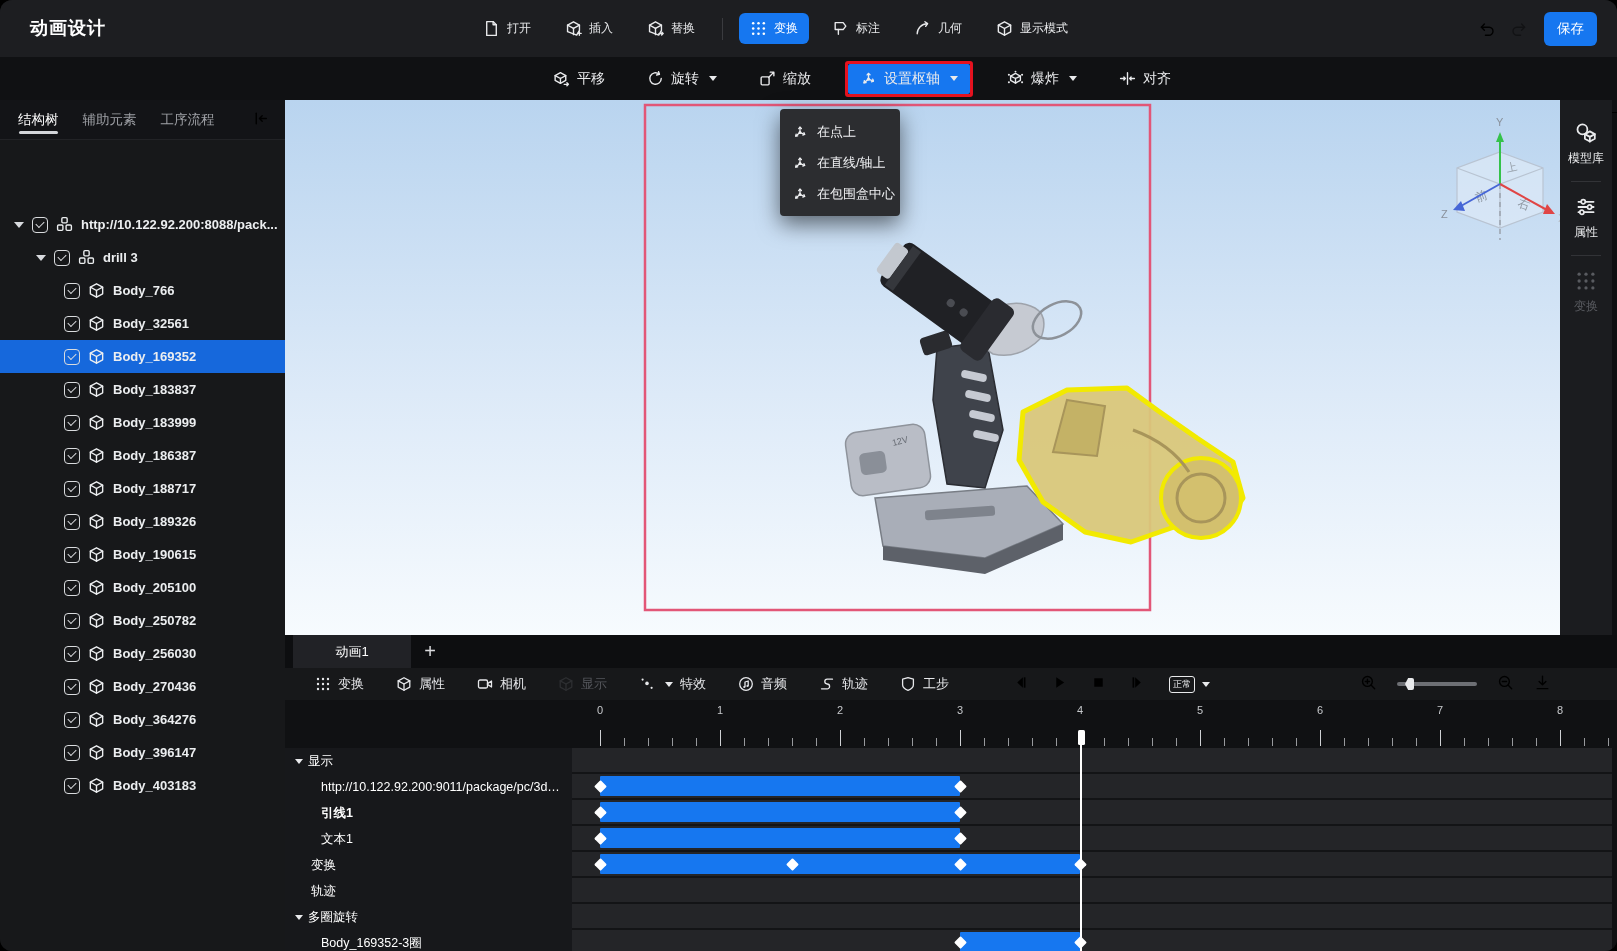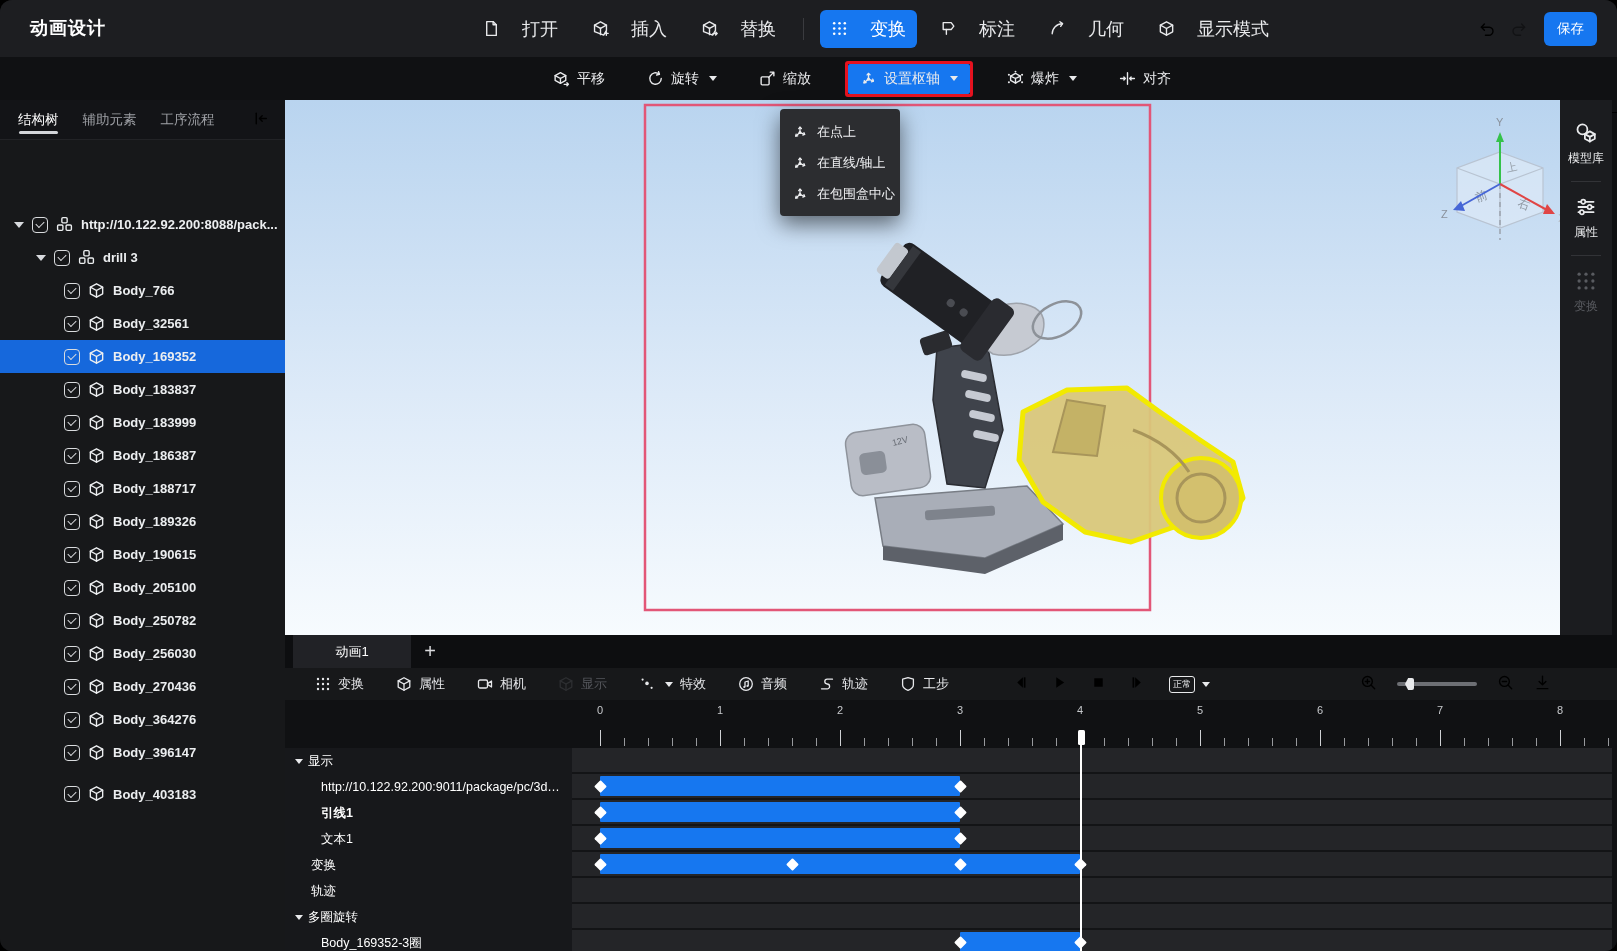--- a/index.html
+++ b/index.html
@@ -3,21 +3,21 @@
 <meta charset="utf-8">
 <style>
 *{margin:0;padding:0;box-sizing:border-box}
 html,body{width:1617px;height:951px}
 body{background:#000;font-family:"Liberation Sans","DejaVu Sans",sans-serif;position:relative;overflow:hidden}
 .app{position:absolute;inset:0;border-radius:12px;overflow:hidden;background:#0e0f11}
 
 .topbar{position:absolute;left:0;top:0;right:0;height:57px;background:#1d1e21}
 .title{position:absolute;left:30px;top:16px;color:#fff;font-size:18px;font-weight:bold;letter-spacing:1px}
 .tb-actions{position:absolute;left:472px;top:0;height:57px;display:flex;align-items:center;gap:12px}
-.tb-btn{display:flex;align-items:center;gap:22px;color:#e9eaec;font-size:18px;padding:7px 11px;border-radius:6px;cursor:pointer;white-space:nowrap}
+.tb-btn{display:flex;align-items:center;gap:7px;color:#e9eaec;font-size:12px;padding:7px 11px;border-radius:6px;cursor:pointer;white-space:nowrap}
 .tb-btn.active{background:#1677f0;color:#fff}
 .vdiv{width:1px;height:22px;background:#3a3b3f;margin:0 4px}
 .tb-right{position:absolute;right:20px;top:0;height:57px;display:flex;align-items:center;gap:16px}
 .ic{width:17px;height:17px;display:inline-block;flex:none}
 .ic svg{width:100%;height:100%;display:block}
 .ic.dim svg{opacity:.38}
 .save-btn{background:#1677f0;color:#fff;font-size:13.5px;padding:8px 13px;border-radius:6px}
 
 .toolbar2{position:absolute;left:0;top:57px;right:0;height:56px;background:#101113;border-bottom:1px solid #000}
 .t2-wrap{position:absolute;left:545px;top:0;height:43px;display:flex;align-items:center;gap:26px}
@@ -483,21 +483,21 @@
           <span class="cb"></span>
           <span class="ic" style="width: 17px; height: 17px;">
             <svg viewBox="0 0 16 16" fill="none" stroke="currentColor" stroke-width="1.3" stroke-linecap="round" stroke-linejoin="round">
               <path d="M8 1.7 13.8 4.9v6.2L8 14.3 2.2 11.1V4.9z"></path>
               <path d="M2.2 4.9 8 8l5.8-3.1"></path>
               <path d="M8 8v6.3"></path>
             </svg>
           </span>
           <span>Body_396147</span>
         </div>
-        <div class="tree-row" style="padding-left: 64px; align-items: flex-end;">
+        <div class="tree-row" style="padding-left: 64px;">
           <span class="cb"></span>
           <span class="ic" style="width: 17px; height: 17px;">
             <svg viewBox="0 0 16 16" fill="none" stroke="currentColor" stroke-width="1.3" stroke-linecap="round" stroke-linejoin="round">
               <path d="M8 1.7 13.8 4.9v6.2L8 14.3 2.2 11.1V4.9z"></path>
               <path d="M2.2 4.9 8 8l5.8-3.1"></path>
               <path d="M8 8v6.3"></path>
             </svg>
           </span>
           <span>Body_403183</span>
         </div>

